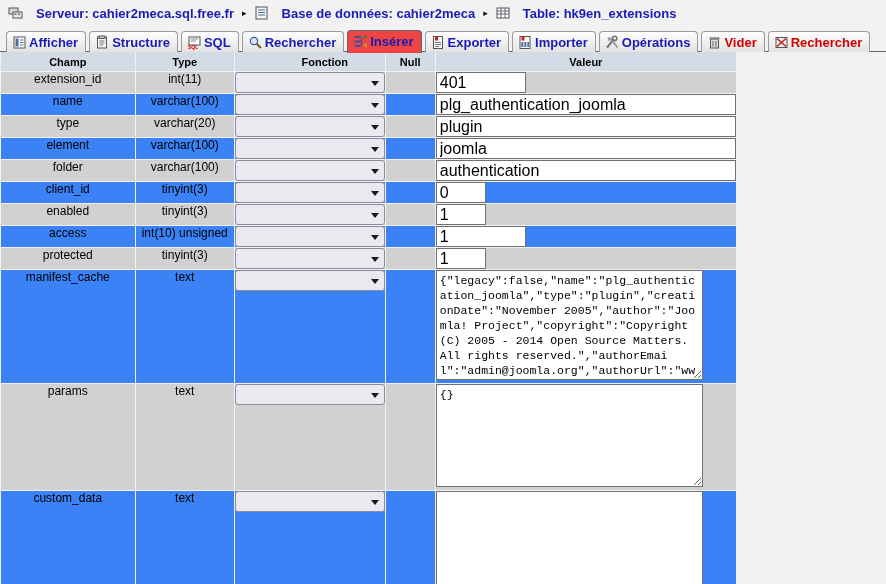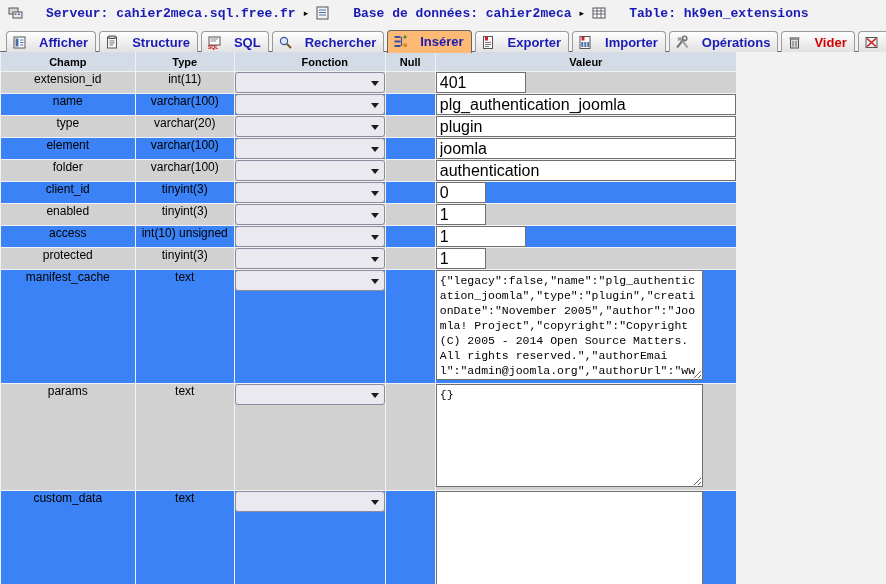--- a/index.html
+++ b/index.html
@@ -25,21 +25,21 @@
     background: #f2f2f2;
     white-space: nowrap;
   }
   .bc-item {
     display: inline-flex;
     align-items: center;
     color: #1a1ab4;
     font-weight: bold;
     font-size: 13px;
   }
-  .bc-item .bc-text { margin-left: 22px; font-family: Liberation Mono, monospace; }
+  .bc-item .bc-text { margin-left: 12px; }
   .bc-sep {
     color: #000;
     margin: 0 7px 0 8px;
     font-size: 9px;
     line-height: 1;
   }
   .bc-ico { display: inline-block; width: 16px; height: 16px; }
 
   
   #tabbar {
@@ -55,38 +55,38 @@
     position: absolute;
     left: 0; right: 0; bottom: 0;
     height: 1px;
     background: #666;
   }
   .tab {
     position: relative;
     z-index: 2;
     display: inline-flex;
     align-items: center;
-    gap: 12px;
+    gap: 2px;
     height: 21px;
     padding: 0 7px 0 5px;
     margin-right: 3px;
     box-sizing: border-box;
     border: 1px solid #9a9a9a;
     border-bottom: none;
     border-radius: 4px 4px 0 0;
     background: linear-gradient(to bottom, #fefefe 0%, #ededed 60%, #e2e2e2 100%);
     color: #1a1ab4;
     font-weight: bold;
     font-size: 13px;
     cursor: pointer;
     white-space: nowrap;
   }
   .tab.danger { color: #d40000; }
   .tab.active {
-    background: #fdba74;
+    background: #ef4444;
     height: 23px;
     border-color: #666;
     margin-bottom: -1px;
     padding-bottom: 1px;
   }
   .tab-ico { display: inline-block; width: 15px; height: 15px; flex: 0 0 15px; }
 
   
   #insert-table {
     border-collapse: collapse;

